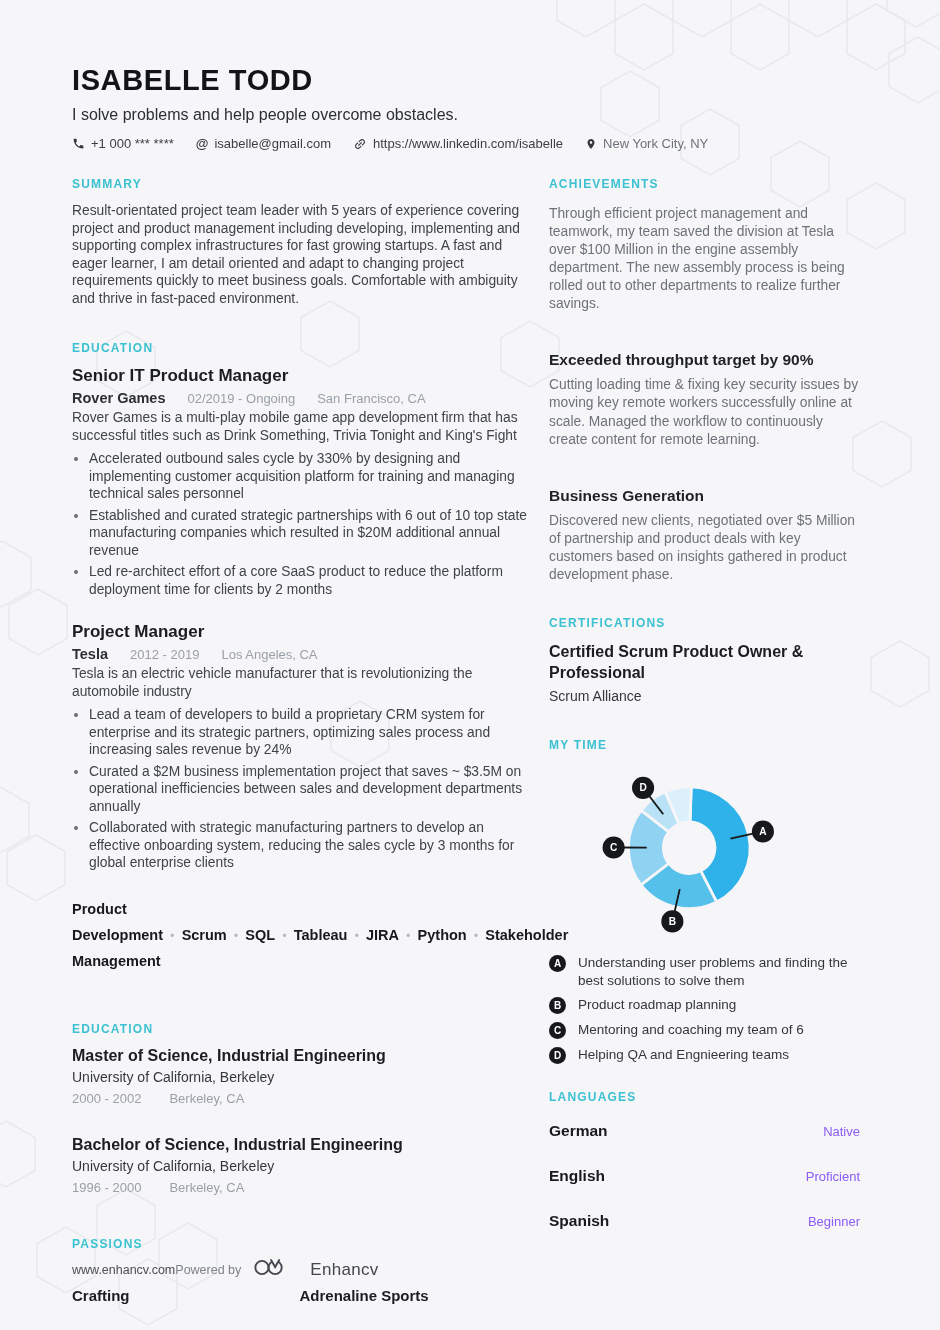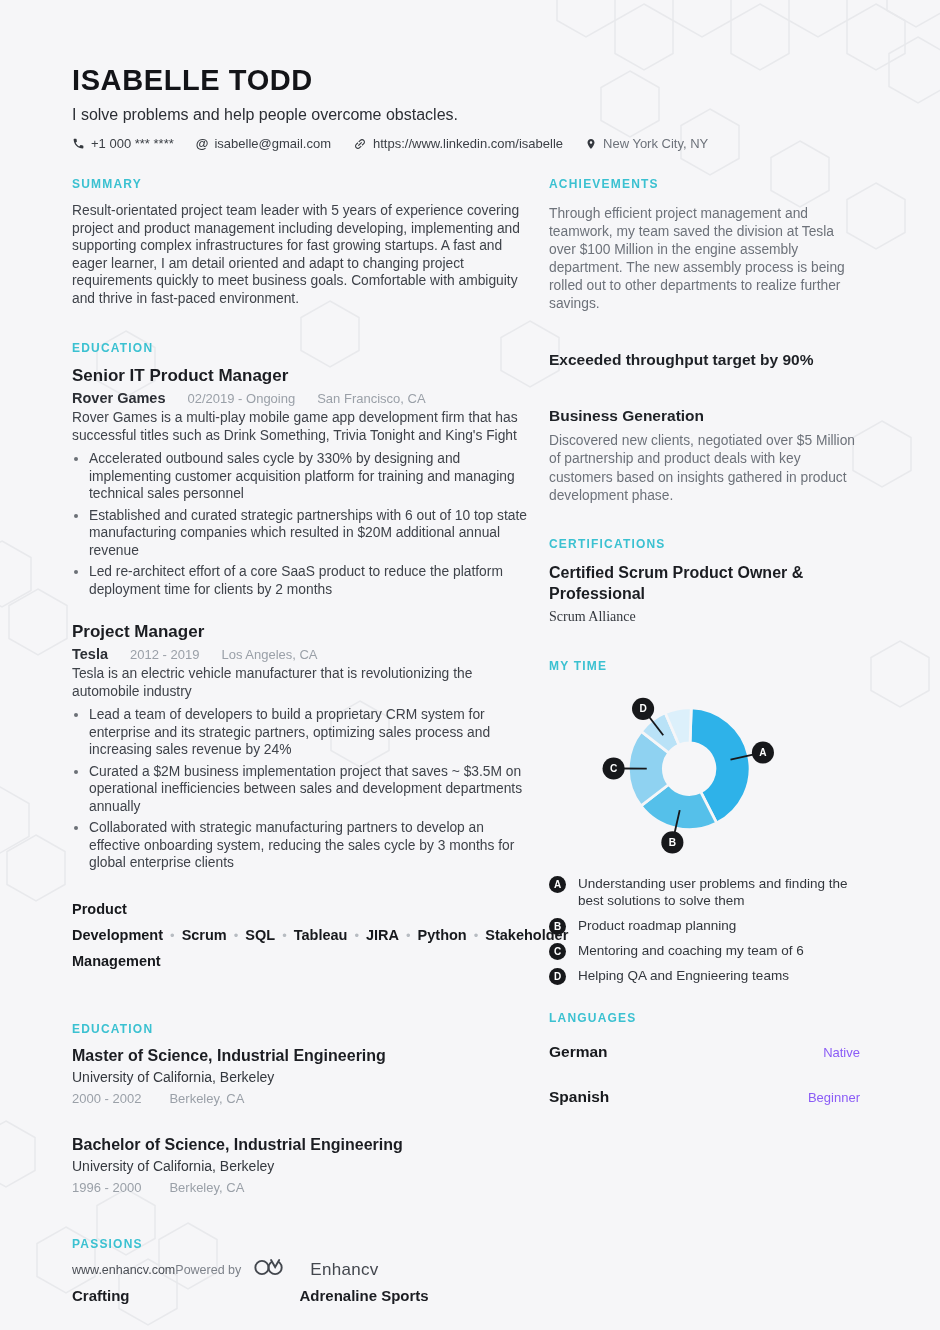--- a/index.html
+++ b/index.html
@@ -49,21 +49,21 @@
   
   .passions-grid{display:grid;grid-template-columns:1fr 1fr;font-size:15px;font-weight:700;color:#1b1d22;margin-top:36px;}
 
   
   .ach-item{margin-bottom:27px;}
   .ach-title{font-size:15.5px;font-weight:700;margin:0 0 7px;color:#1e2126;}
   .ach-body{font-size:13.8px;line-height:1.31;color:#6d727a;margin:0;}
 
   
   .cert-title{font-size:16px;font-weight:700;line-height:1.32;margin:0;color:#1b1d22;}
-  .cert-issuer{font-size:14px;color:#34383e;margin:5px 0 0;font-family:Liberation Serif, serif;}
+  .cert-issuer{font-size:14px;color:#34383e;margin:5px 0 0;}
 
   
   .chart-wrap{margin-top:4px;}
   .legend{margin-top:12px;}
   .legend-row{display:flex;gap:12px;align-items:flex-start;margin-bottom:7px;
               font-size:13.5px;color:#33373d;line-height:1.3;}
   .legend-badge{flex:0 0 17px;width:17px;height:17px;border-radius:50%;background:#17181b;color:#fff;
                 font-size:10px;font-weight:700;display:flex;align-items:center;justify-content:center;margin-top:1px;}
 
   
@@ -242,20 +242,21 @@
       <div class="col-right">
 
         <section>
           <h2 class="sec-head" style="margin-bottom:14px;">ACHIEVEMENTS</h2>
 
           <div class="ach-item">
             <p class="ach-body">Through efficient project management and teamwork, my team saved the division at Tesla over $100 Million in the engine assembly department. The new assembly process is being rolled out to other departments to realize further savings.</p>
           </div>
           <div class="ach-item" style="margin-top:38px;">
             <h3 class="ach-title">Exceeded throughput target by 90%</h3>
+            <p class="ach-body">Cutting loading time &amp; fixing key security issues by moving key remote workers successfully online at scale. Managed the workflow to continuously create content for remote learning.</p>
           </div>
           <div class="ach-item" style="margin-top:38px;">
             <h3 class="ach-title">Business Generation</h3>
             <p class="ach-body">Discovered new clients, negotiated over $5 Million of partnership and product deals with key customers based on insights gathered in product development phase.</p>
           </div>
         </section>
 
         <section style="margin-top:32px;">
           <h2 class="sec-head">CERTIFICATIONS</h2>
           <h3 class="cert-title">Certified Scrum Product Owner &amp; Professional</h3>
@@ -304,20 +305,24 @@
           </div>
         </section>
 
         <section style="margin-top:26px;">
           <h2 class="sec-head">LANGUAGES</h2>
           <div class="lang-row">
             <span class="lang-name">German</span>
             <span class="lang-level">Native</span>
           </div>
           <div class="lang-row">
+            <span class="lang-name">English</span>
+            <span class="lang-level">Proficient</span>
+          </div>
+          <div class="lang-row">
             <span class="lang-name">Spanish</span>
             <span class="lang-level">Beginner</span>
           </div>
         </section>
 
       </div>
     </div>
 
     <div class="footer">
       <a class="site" href="#">www.enhancv.com</a>

